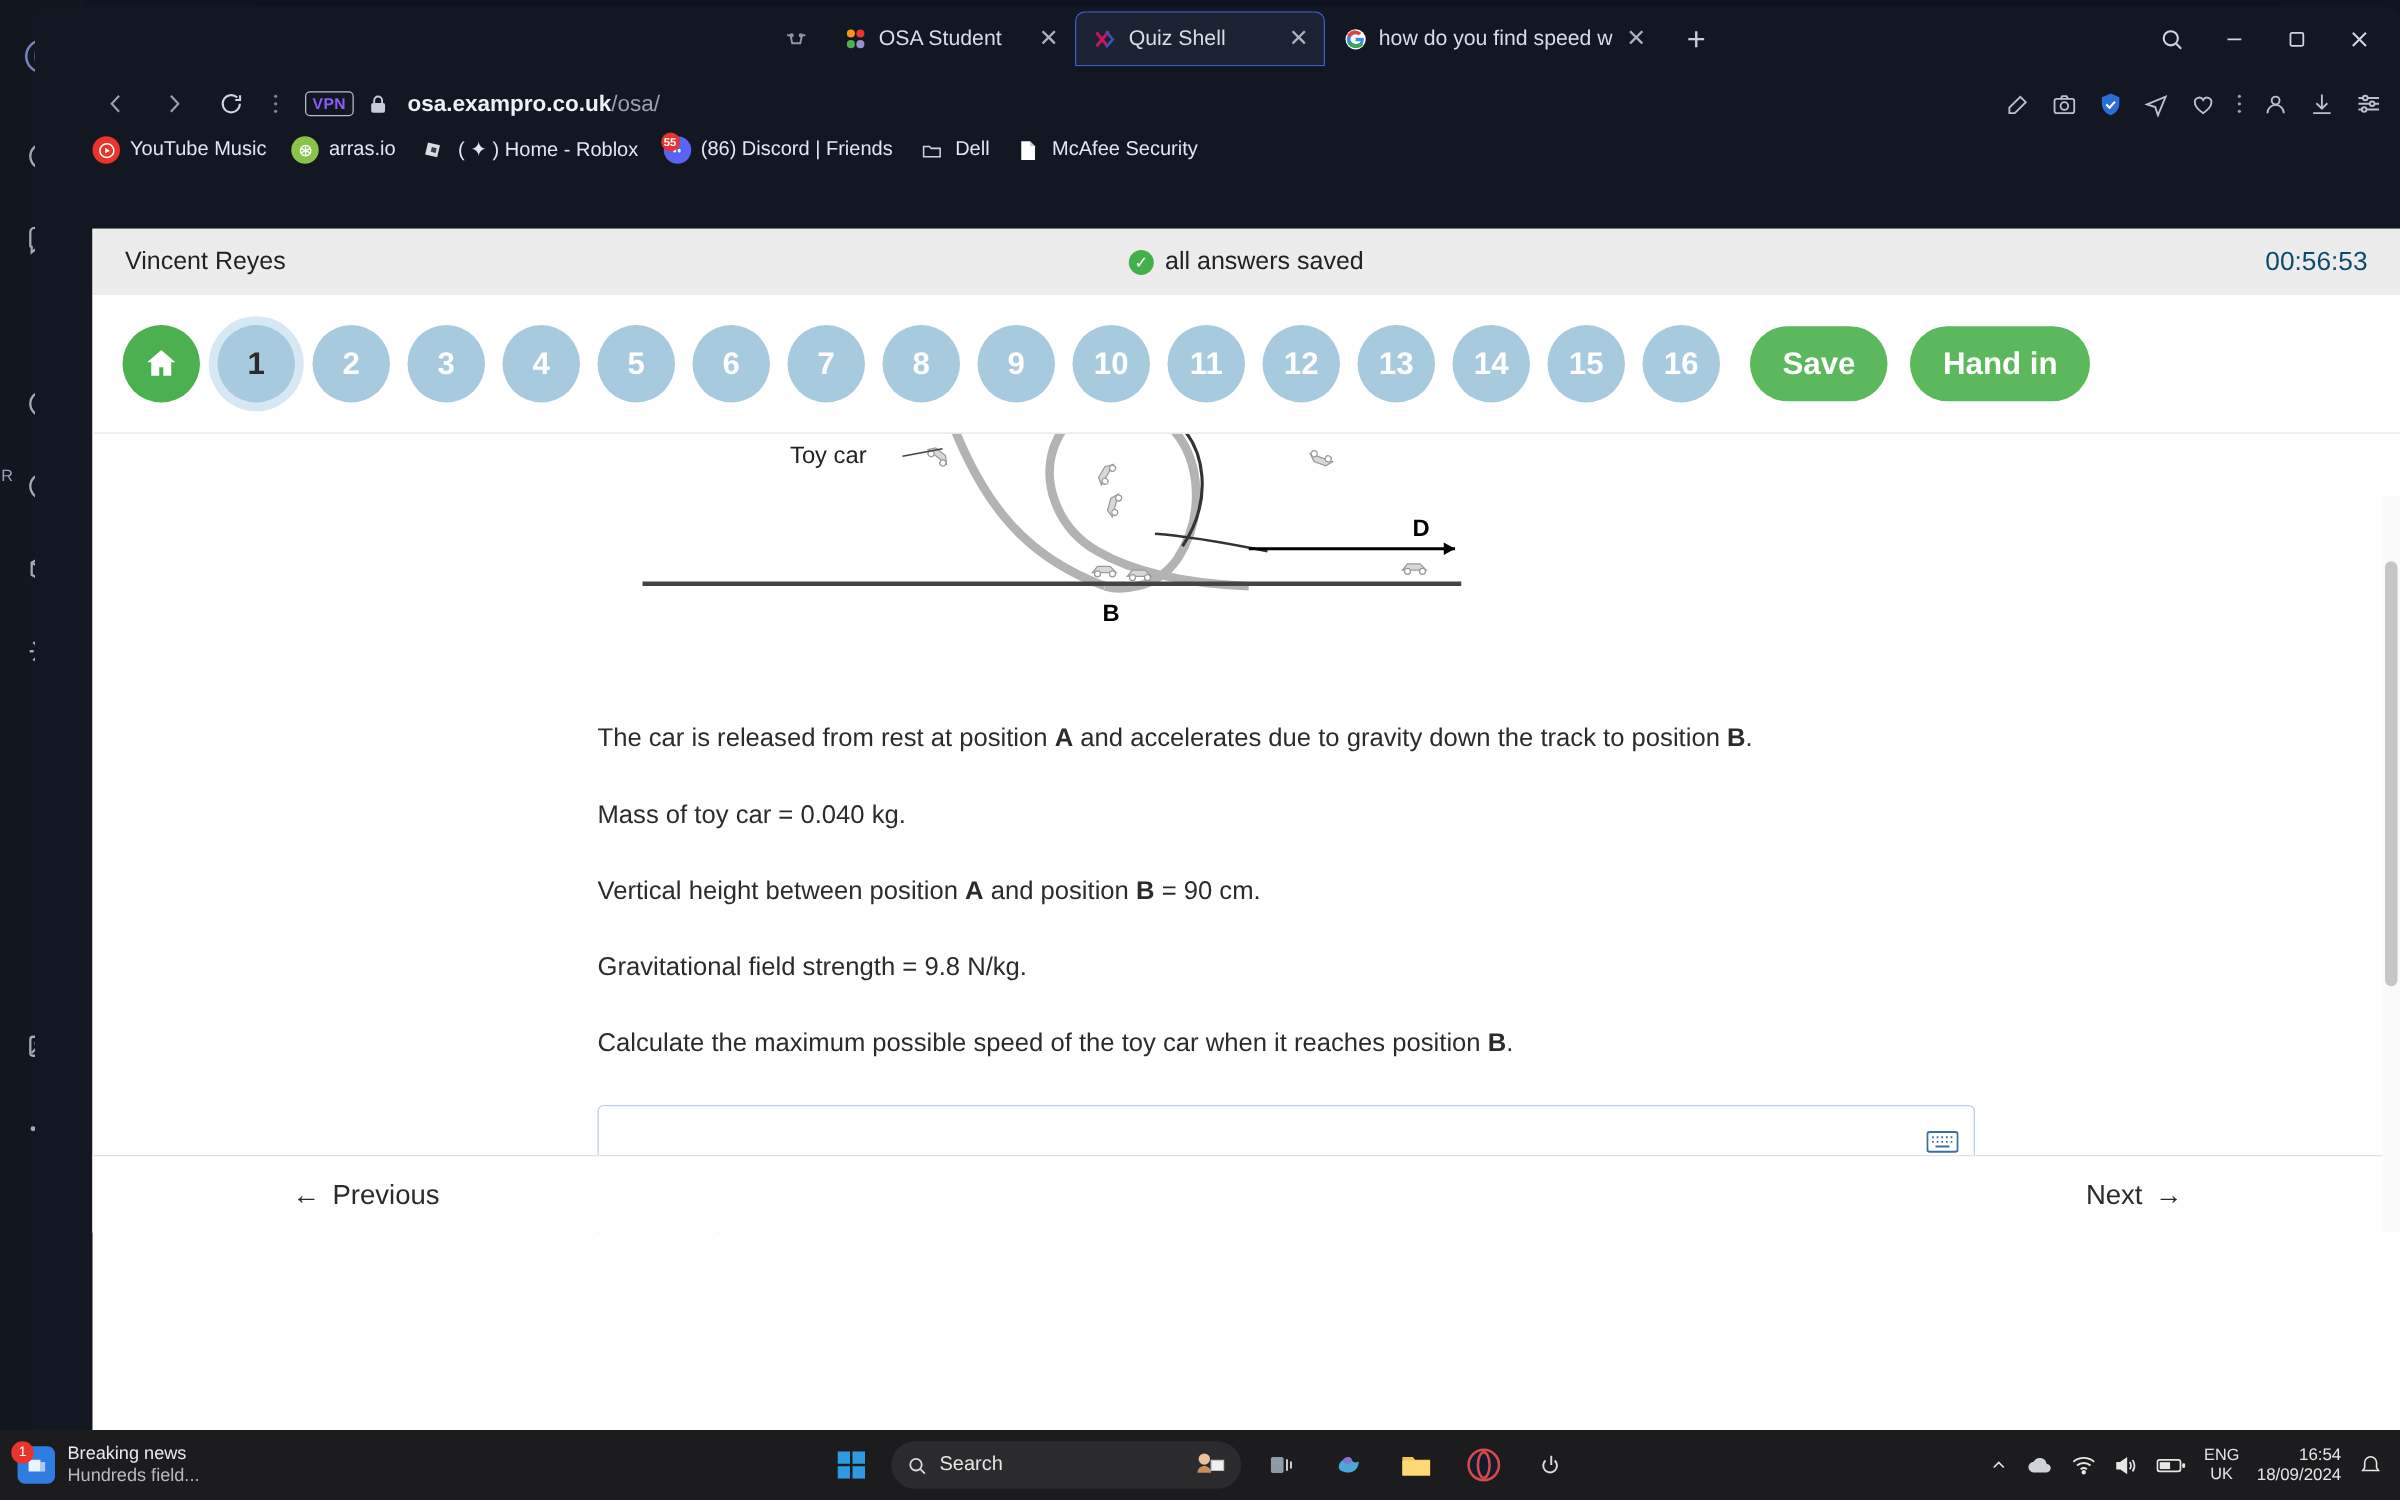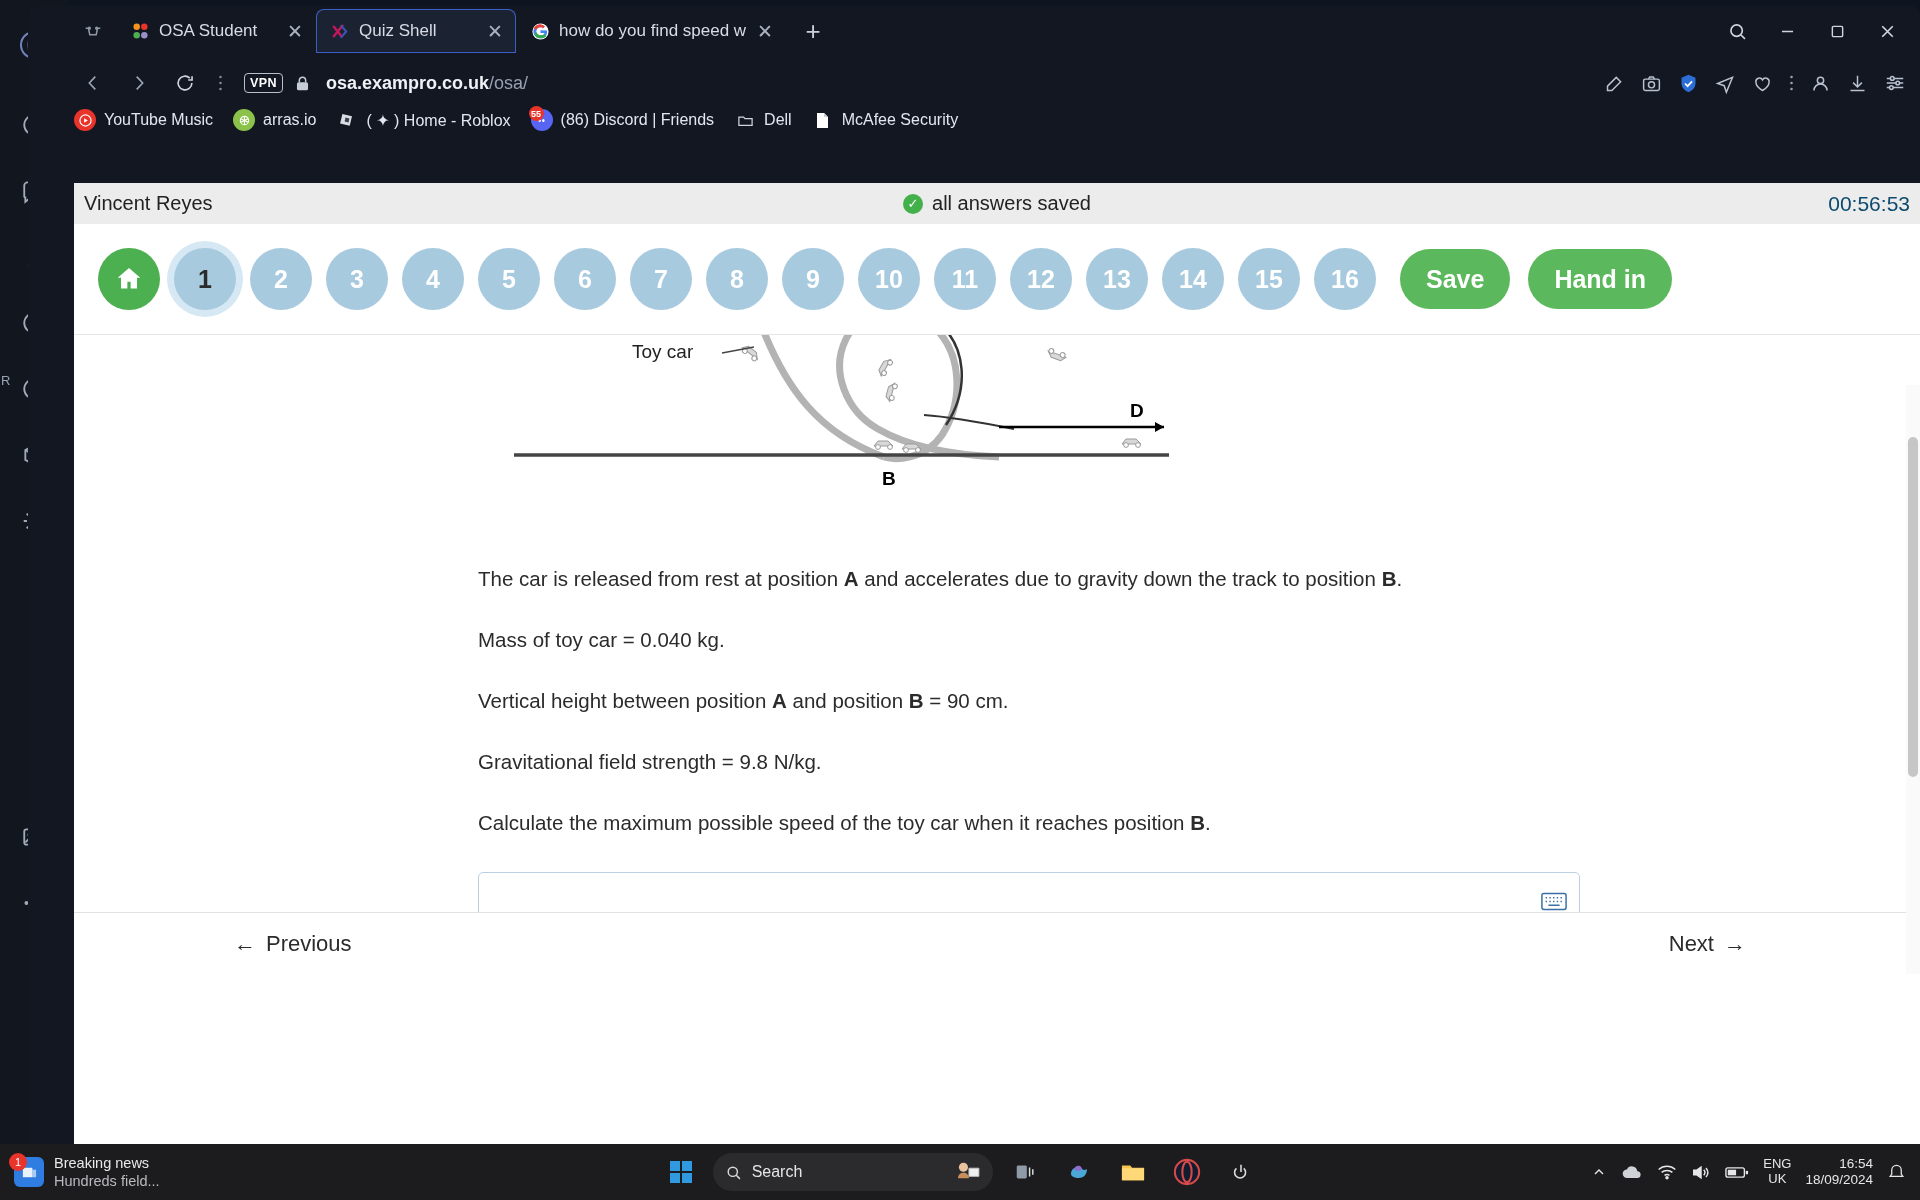--- a/index.html
+++ b/index.html
@@ -29,21 +29,21 @@
   #browser {
     position: absolute; left: 28px; top: 5px; width: 1892px; height: 1145px;
     background: #121722;
     border-radius: 10px 10px 0 0;
     overflow: hidden;
   }
 
   
   #tabstrip {
     position: relative; height: 52px; background: #121722;
-    display: flex; align-items: center; padding-left: 48px;
+    display: flex; align-items: center; padding-left: 48px; justify-content: center;
   }
   #tab-menu-icon { width: 34px; height: 34px; display:flex; align-items:center; justify-content:center; color:#8e97a6; margin-right: 6px;}
   .tab {
     display: flex; align-items: center; height: 44px;
     padding: 0 8px 0 14px; min-width: 200px; max-width: 270px;
     color: #d7dce5; font-size: 17px; border-radius: 8px 8px 0 0;
     position: relative;
   }
   .tab.active { background: #1b2232; box-shadow: inset 0 0 0 1px #3a5fc8; }
   .tab-favicon { width: 20px; height: 20px; margin-right: 9px; flex: 0 0 20px; display:flex;align-items:center;justify-content:center;}
@@ -53,42 +53,42 @@
   #win-controls {
     position: absolute; right: 10px; top: 0; height: 52px;
     display: flex; align-items: center; gap: 4px;
   }
   .win-btn { width: 46px; height: 42px; display:flex;align-items:center;justify-content:center; color:#cfd5e0; }
 
   
   #addrbar { height: 52px; display: flex; align-items: center; padding: 0 14px 0 46px; background:#121722;}
   .nav-btn { width: 38px; height: 38px; display:flex;align-items:center;justify-content:center; color:#9aa3b2; margin-right:8px;}
   #vpn-badge {
-    border: 1.5px solid #b9c0cc; border-radius: 4px; color: #ffffff;
+    border: 1.5px solid #b9c0cc; border-radius: 4px; color: #8b5cf6;
     font-size: 12.5px; font-weight: 700; padding: 2px 5px; letter-spacing: .4px;
     margin-left: 8px; margin-right: 10px;
   }
   #lock-icon { color:#c7cdd8; margin-right: 14px; display:flex; align-items:center;}
   #url { color: #eef1f6; font-size: 18px; }
   #url .dim { color: #98a1b1; }
   #url .strong { font-weight: 700; }
   #addr-actions { margin-left: auto; display: flex; align-items: center; gap: 16px; }
   .addr-icon { color: #b9c1cf; display: flex; align-items:center; }
 
   
   #bookmarks { height: 40px; display: flex; align-items: flex-start; padding: 0 0 0 46px; gap: 20px; background:#121722;}
   .bm { display: flex; align-items: center; gap: 8px; color: #e2e7ef; font-size: 16px; white-space: nowrap;}
   .bm-ico { width: 22px; height: 22px; flex:0 0 22px; display:flex;align-items:center;justify-content:center; border-radius:50%;}
 
   
   #page { position: absolute; left: 46px; top: 178px; width: 1846px; height: 967px; background:#fff; }
 
   #quiz-topbar {
-    height: 41px; background: #ececec;
-    display: flex; align-items: center; padding: 0 10px;
+    height: 53px; background: #ececec;
+    display: flex; align-items: center; padding: 0 26px;
     position: relative; font-size: 20px; color: #222;
   }
   #student-name { color:#222; }
   #saved-status {
     position: absolute; left: 50%; transform: translateX(-50%);
     display: flex; align-items: center; gap: 9px; color: #222;
   }
   #check-icon {
     width: 20px; height: 20px; border-radius: 50%; background: #43b14b;
     display: flex; align-items: center; justify-content: center;

